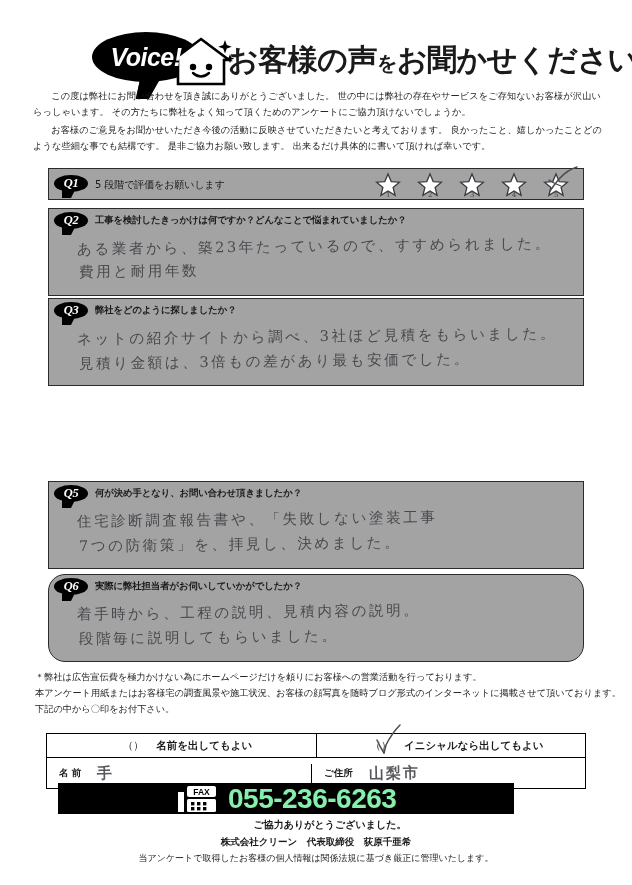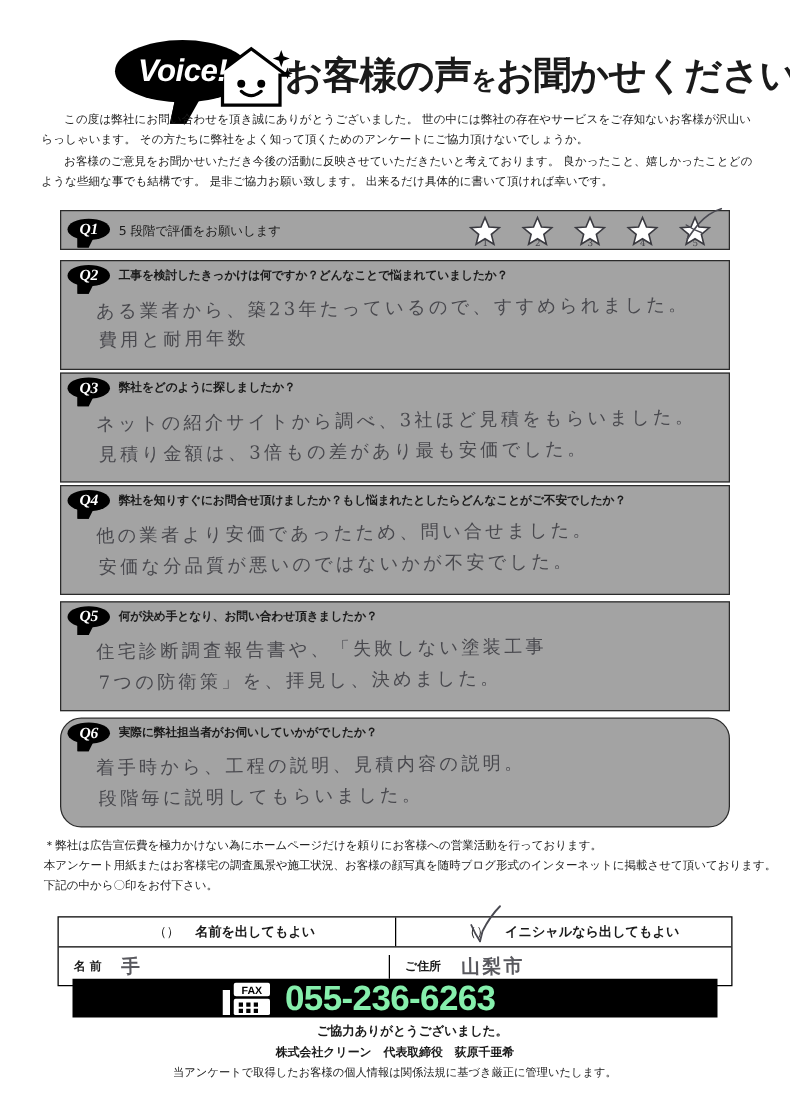--- a/index.html
+++ b/index.html
@@ -259,21 +259,21 @@
     letter-spacing: 2px;
     opacity: 0.85;
     transform: rotate(-1deg);
     display: inline-block;
   }
 
   
   .faxbar {
     position: absolute;
     left: 58px; top: 783px;
-    width: 516px;
+    width: 456px;
     height: 31px;
     background: #000;
     display: flex;
     align-items: center;
   }
   .fax-icon {
     position: absolute;
     left: 120px; top: 3px;
     width: 40px; height: 26px;
   }
@@ -403,30 +403,20 @@
     <div class="qhead">
       <div class="qbadge">Q3</div>
       <div class="qtext">弊社をどのように探しましたか？</div>
     </div>
     <div class="qans">
       <div class="hw l1">ネットの紹介サイトから調べ、3社ほど見積をもらいました。</div>
       <div class="hw l2">見積り金額は、3倍もの差があり最も安価でした。</div>
     </div>
   </div>
 
-  <div class="qbox" id="q4">
-    <div class="qhead">
-      <div class="qbadge">Q4</div>
-      <div class="qtext">弊社を知りすぐにお問合せ頂けましたか？もし悩まれたとしたらどんなことがご不安でしたか？</div>
-    </div>
-    <div class="qans">
-      <div class="hw l1">他の業者より安価であったため、問い合せました。</div>
-      <div class="hw l2">安価な分品質が悪いのではないかが不安でした。</div>
-    </div>
-  </div>
 
   <div class="qbox" id="q5">
     <div class="qhead">
       <div class="qbadge">Q5</div>
       <div class="qtext">何が決め手となり、お問い合わせ頂きましたか？</div>
     </div>
     <div class="qans">
       <div class="hw l1">住宅診断調査報告書や、「失敗しない塗装工事</div>
       <div class="hw l2">7つの防衛策」を、拝見し、決めました。</div>
     </div>

